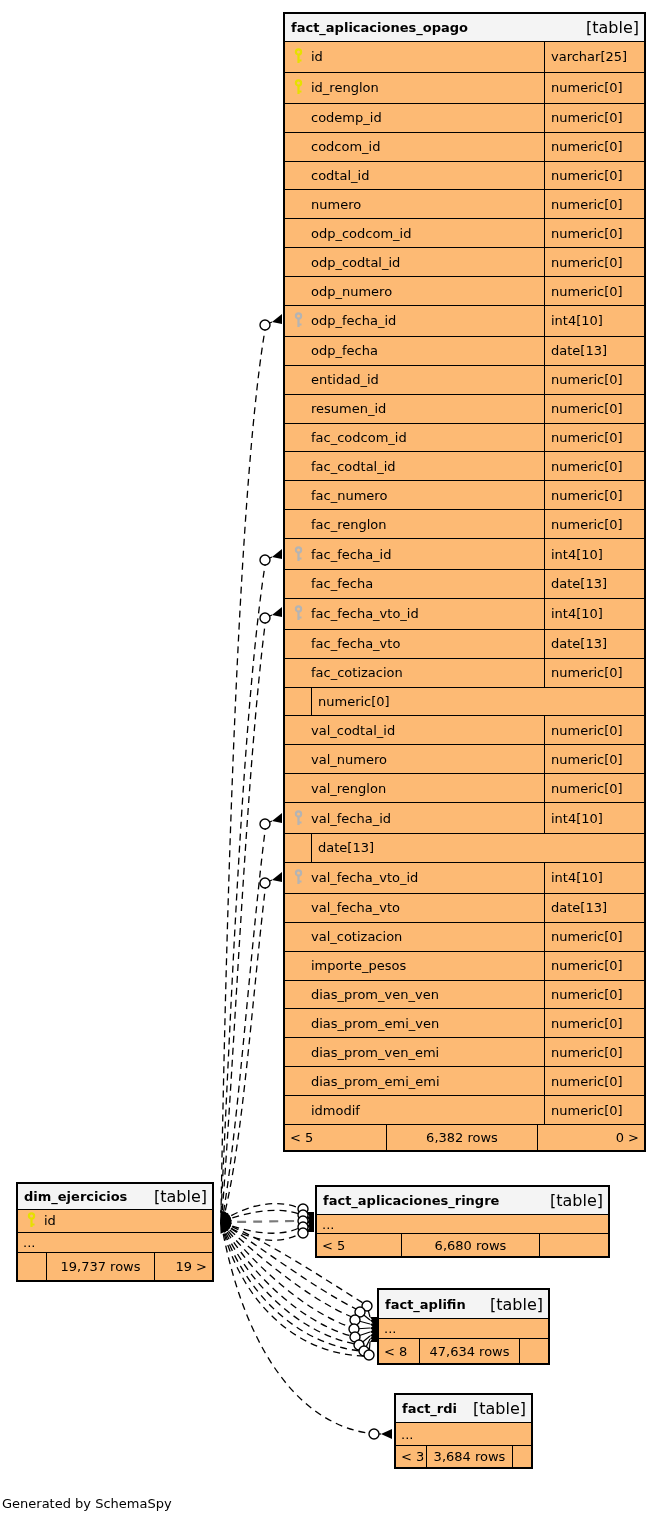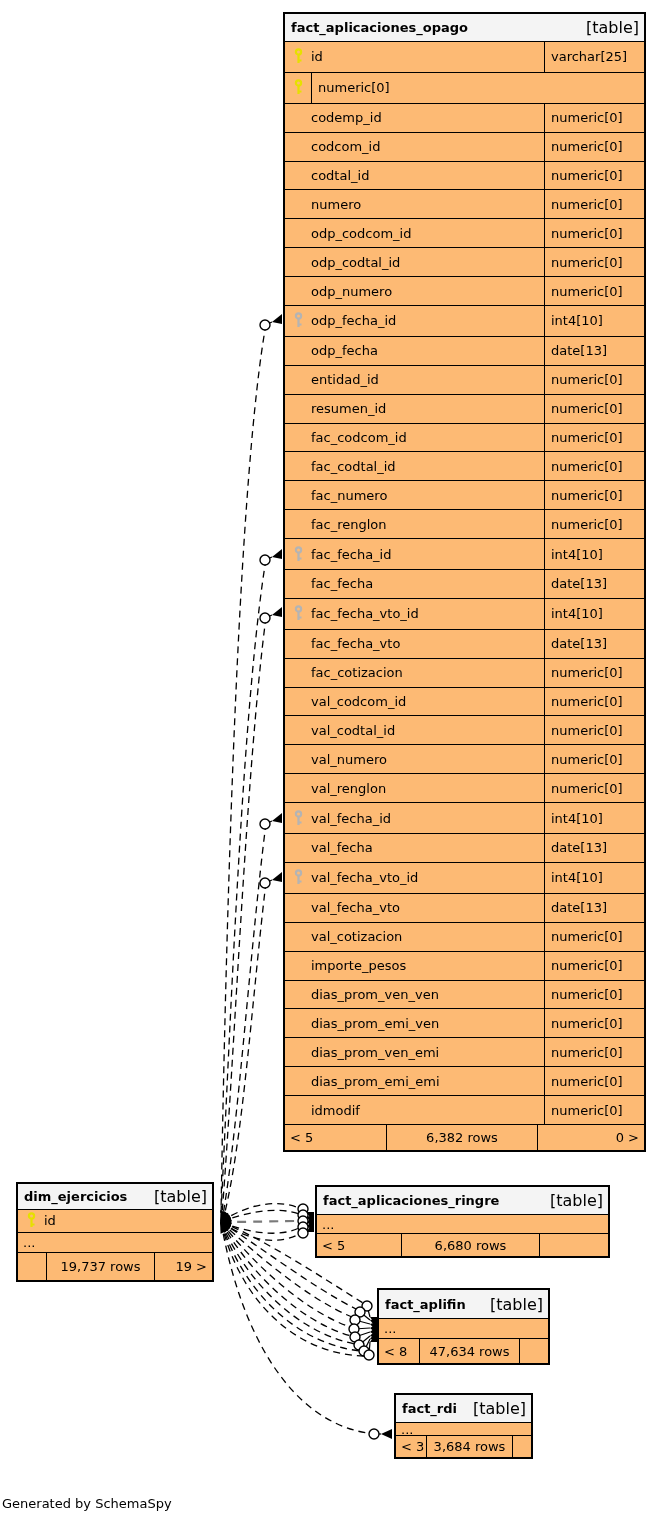--- a/index.html
+++ b/index.html
@@ -138,20 +138,21 @@
           <span class="cname">id</span>
           <span class="ctype" style="width: 100px;">varchar[25]</span>
         </div>
         <div class="row">
           <span class="kcell">
             <svg width="9" height="17" viewBox="0 0 9 17">
               <circle cx="4.5" cy="4" r="2.6" fill="none" stroke="#e6e000" stroke-width="2.2"></circle>
               <path d="M4.5 6.5 L4.5 15 M4.5 12.5 L7.5 12.5" stroke="#e6e000" stroke-width="2.2" fill="none"></path>
             </svg>
           </span>
+          <span class="cname">id_renglon</span>
           <span class="ctype" style="width: 100px;">numeric[0]</span>
         </div>
         <div class="row">
           <span class="kcell"></span>
           <span class="cname">codemp_id</span>
           <span class="ctype" style="width: 100px;">numeric[0]</span>
         </div>
         <div class="row">
           <span class="kcell"></span>
           <span class="cname">codcom_id</span>
@@ -257,21 +258,20 @@
           <span class="cname">fac_fecha_vto</span>
           <span class="ctype" style="width: 100px;">date[13]</span>
         </div>
         <div class="row">
           <span class="kcell"></span>
           <span class="cname">fac_cotizacion</span>
           <span class="ctype" style="width: 100px;">numeric[0]</span>
         </div>
         <div class="row">
           <span class="kcell"></span>
-          <span class="cname">val_codcom_id</span>
           <span class="ctype" style="width: 100px;">numeric[0]</span>
         </div>
         <div class="row">
           <span class="kcell"></span>
           <span class="cname">val_codtal_id</span>
           <span class="ctype" style="width: 100px;">numeric[0]</span>
         </div>
         <div class="row">
           <span class="kcell"></span>
           <span class="cname">val_numero</span>
@@ -287,21 +287,20 @@
             <svg width="9" height="17" viewBox="0 0 9 17">
               <circle cx="4.5" cy="4" r="2.6" fill="none" stroke="#b4b4b4" stroke-width="2.2"></circle>
               <path d="M4.5 6.5 L4.5 15 M4.5 12.5 L7.5 12.5" stroke="#b4b4b4" stroke-width="2.2" fill="none"></path>
             </svg>
           </span>
           <span class="cname">val_fecha_id</span>
           <span class="ctype" style="width: 100px;">int4[10]</span>
         </div>
         <div class="row">
           <span class="kcell"></span>
-          <span class="cname">val_fecha</span>
           <span class="ctype" style="width: 100px;">date[13]</span>
         </div>
         <div class="row">
           <span class="kcell">
             <svg width="9" height="17" viewBox="0 0 9 17">
               <circle cx="4.5" cy="4" r="2.6" fill="none" stroke="#b4b4b4" stroke-width="2.2"></circle>
               <path d="M4.5 6.5 L4.5 15 M4.5 12.5 L7.5 12.5" stroke="#b4b4b4" stroke-width="2.2" fill="none"></path>
             </svg>
           </span>
           <span class="cname">val_fecha_vto_id</span>
@@ -408,21 +407,21 @@
           <span class="ell">...</span>
         </div>
       </div>
     <div class="ftr" style="height:25px;">
         <span class="fcell l" style="width: 41px; flex: 0 0 auto;">&lt; 8</span>
         <span class="fcell c">47,634 rows</span>
         <span class="fcell r" style="width: 28px; flex: 0 0 auto;"></span>
       </div>
   </div>
 
-  <div class="tbl" style="left:394px;top:1393px;width:139px;height:66px;">
+  <div class="tbl" style="left:394px;top:1393px;width:139px;height:76px;">
     <div class="hdr" style="height:28px;">
       <span class="tname">fact_rdi</span>
       <span class="badge">[table]</span>
     </div>
     <div class="rows">
         <div class="row">
           <span class="ell">...</span>
         </div>
       </div>
     <div class="ftr" style="height:22px;">

